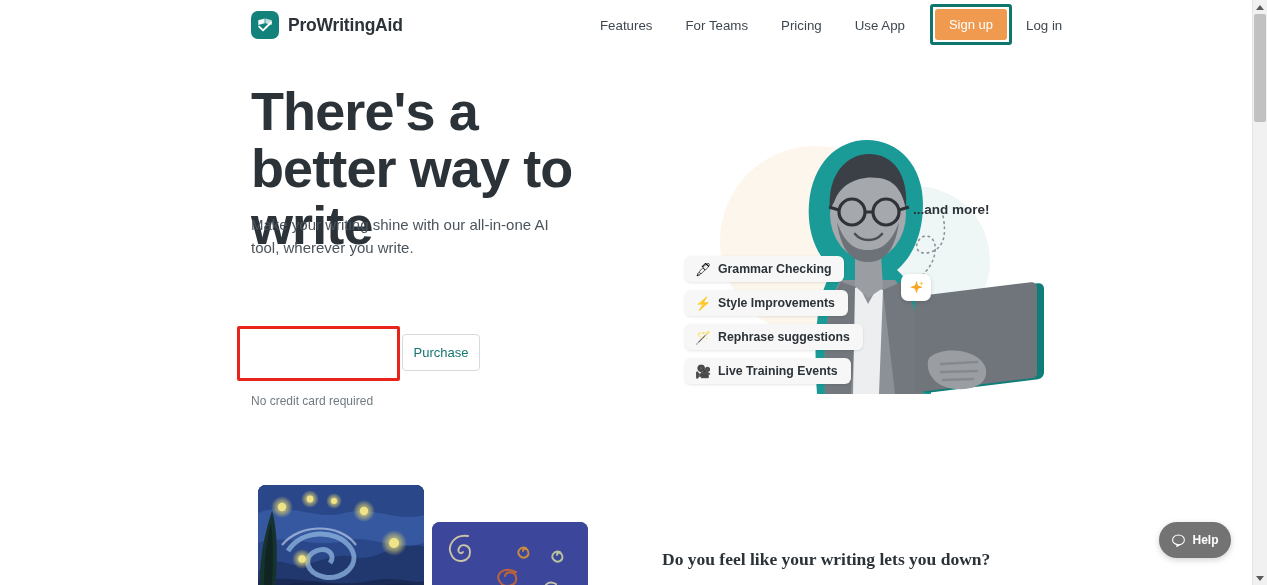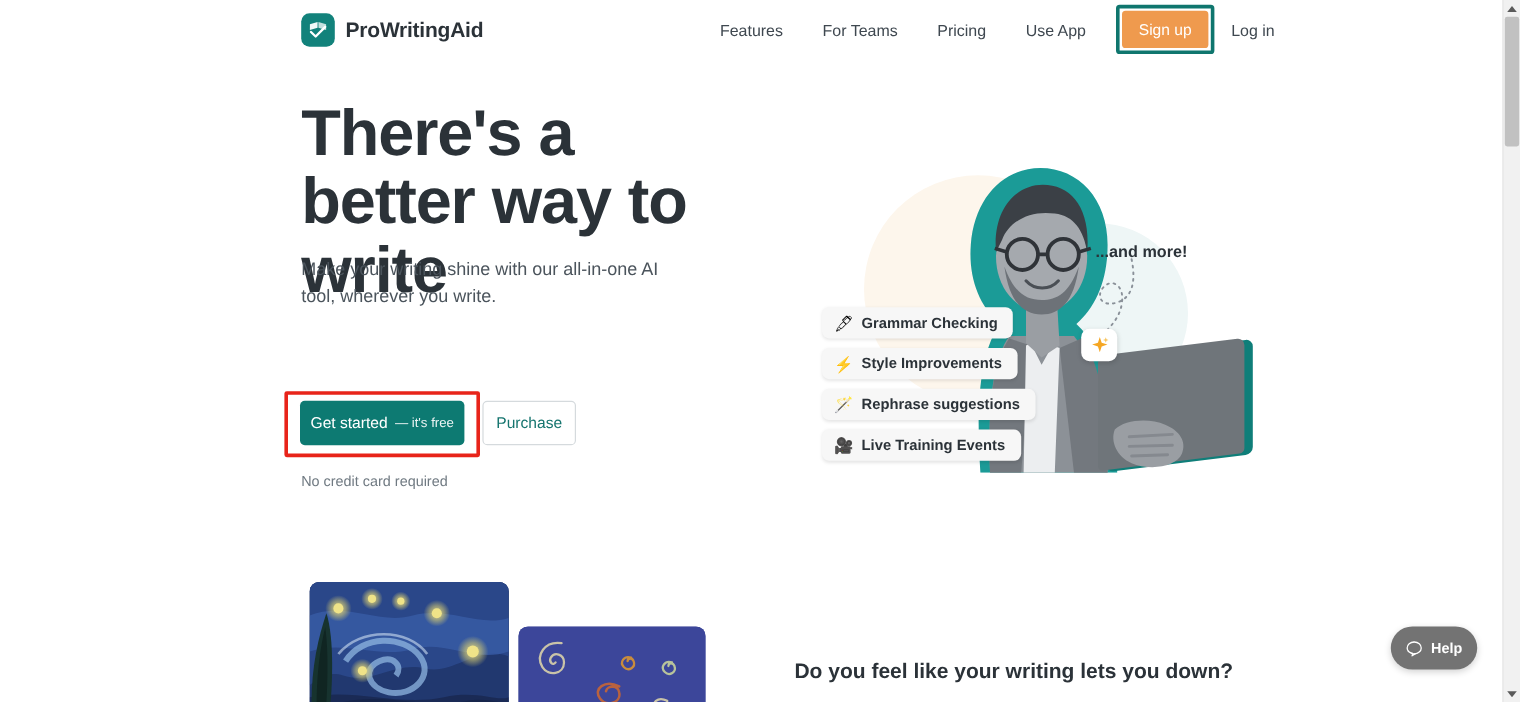--- a/index.html
+++ b/index.html
@@ -239,21 +239,21 @@
     background: #f7f7f7;
     border-radius: 6px;
     padding: 6px 13px 6px 10px;
     box-shadow: 0 1px 3px rgba(0,0,0,0.10);
     white-space: nowrap;
   }
   .feature-pill .pill-icon { font-size: 13px; line-height: 1; width: 15px; text-align: center; }
   .feature-pill .pill-label { font-size: 12.3px; font-weight: bold; color: #2b3238; }
 
   
-  #lower-section { position: absolute; left: 0; top: 470px; width: 1252px; height: 115px; }
+  #lower-section { position: absolute; left: 0; top: 470px; width: 1252px; height: 115px; font-family: Liberation Serif, serif; }
 
   #starry-card {
     position: absolute;
     left: 258px; top: 15px;
     width: 166px; height: 115px;
     border-radius: 8px;
     overflow: hidden;
     background: #23386e;
   }
   #doodle-card {
@@ -348,24 +348,20 @@
         <button id="signup-button">Sign up</button>
       </div>
     </div>
 
     <div id="hero">
 
       <h1 id="hero-title">There's a better way to write</h1>
       <p id="hero-subtitle">Make your writing shine with our all-in-one AI tool, wherever you write.</p>
 
       <div class="cta-highlight"></div>
-      <button id="get-started-button">
-        <span class="cta-main">Get started</span>
-        <span class="cta-sub">— it's free</span>
-      </button>
       <button id="purchase-button">Purchase</button>
       <div id="no-credit-note">No credit card required</div>
 
       <div id="hero-illustration">
 
         <div class="blob-cream"></div>
         <div class="blob-mint"></div>
 
         <div class="person">
           <svg class="person-outline" viewBox="0 0 200 300">

